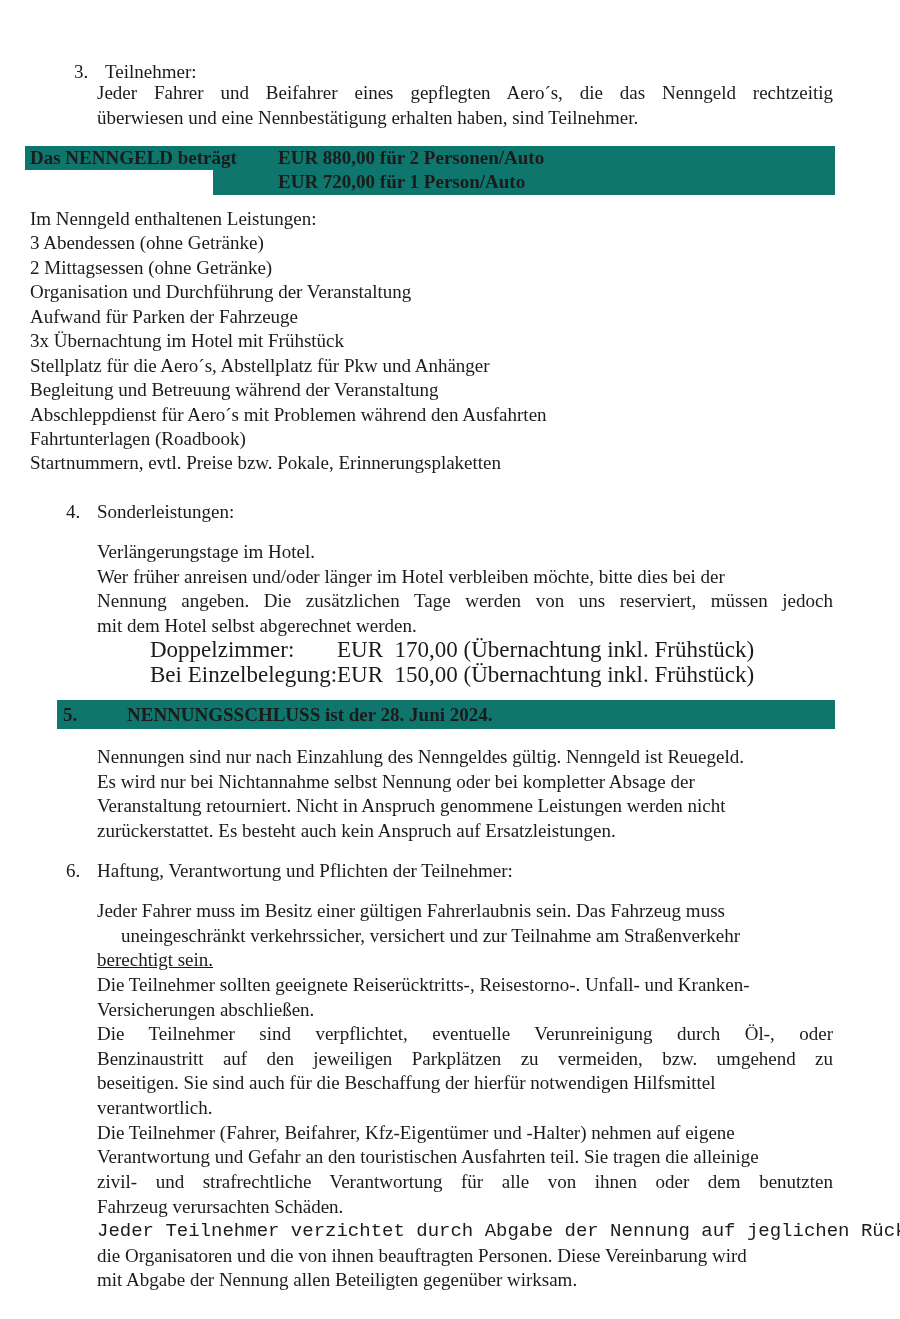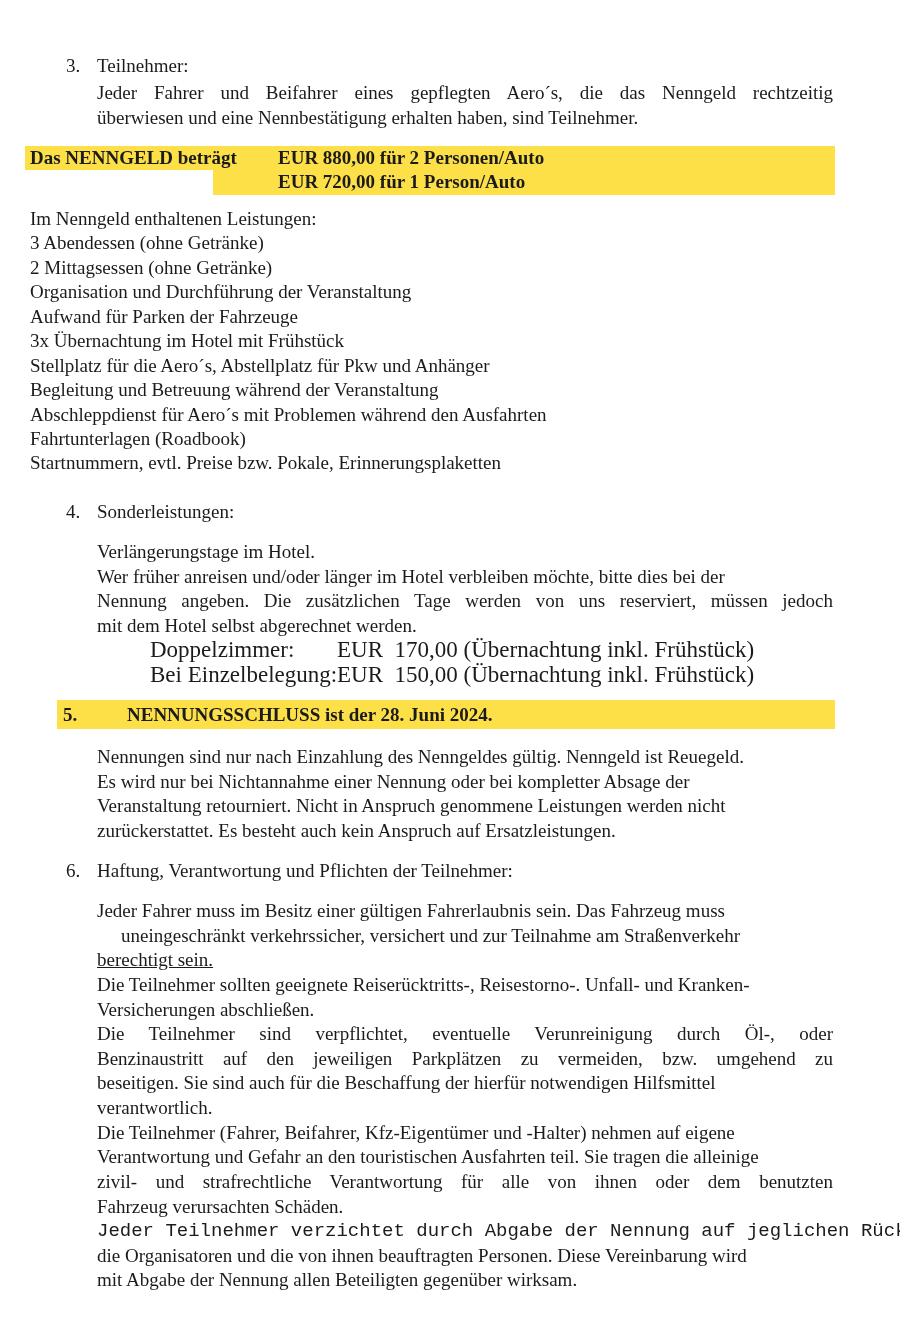--- a/index.html
+++ b/index.html
@@ -12,35 +12,35 @@
     overflow:hidden;
   }
   .abs { position:absolute; }
   .para { left:97px; width:736px; font-size:19px; line-height:24.6px; }
   .line { height:24.6px; white-space:nowrap; }
   .line.j { white-space:normal; text-align:justify; text-align-last:justify; }
   .heading-row { left:66px; font-size:19px; line-height:24px; white-space:nowrap; }
   .heading-row .num { display:inline-block; width:31px; }
   .flushlist { left:30px; width:810px; font-size:19px; line-height:24.45px; }
   .flushlist .line { height:24.45px; }
-  .hl { background:#fde047; }
+  .hl { background:#0f766e; }
   .feerow { font-size:19px; font-weight:bold; line-height:24px; white-space:nowrap; }
   .fee-price { position:absolute; }
   .rates { left:97px; width:736px; font-size:23px; line-height:24.6px; }
   .rate-row { position:relative; height:24.6px; }
   .rate-label { position:absolute; left:53px; white-space:pre; }
   .rate-value { position:absolute; left:240px; white-space:pre; }
   .banner { left:57px; width:778px; height:29px; font-size:19px; font-weight:bold; line-height:29px; white-space:nowrap; }
   .banner .num { position:absolute; left:6px; }
   .banner .ttl { position:absolute; left:70px; }
 </style>
 </head>
 <body>
 
-<div class="abs heading-row" style="top:54px;">
+<div class="abs heading-row" style="top:60px;margin-left:8px;">
   <span class="num">3.</span><span>Teilnehmer:</span>
 </div>
 
 <div class="abs para" style="top:81px;">
   <div class="line j">Jeder Fahrer und Beifahrer eines gepflegten Aero´s, die das Nenngeld rechtzeitig</div>
   <div class="line">überwiesen und eine Nennbestätigung erhalten haben, sind Teilnehmer.</div>
 </div>
 
 <div class="abs hl feerow" style="left:25px; top:146px; width:810px; height:24px;">
   <span style="position:absolute; left:5px;">Das NENNGELD beträgt</span>
@@ -86,21 +86,21 @@
   </div>
 </div>
 
 <div class="abs hl banner" style="top:700px;">
   <span class="num">5.</span>
   <span class="ttl">NENNUNGSSCHLUSS ist der 28. Juni 2024.</span>
 </div>
 
 <div class="abs para" style="top:745px;">
   <div class="line">Nennungen sind nur nach Einzahlung des Nenngeldes gültig. Nenngeld ist Reuegeld.</div>
-  <div class="line">Es wird nur bei Nichtannahme einer Nennung oder bei kompletter Absage der</div>
+  <div class="line">Es wird nur bei Nichtannahme selbst Nennung oder bei kompletter Absage der</div>
   <div class="line">Veranstaltung retourniert. Nicht in Anspruch genommene Leistungen werden nicht</div>
   <div class="line">zurückerstattet. Es besteht auch kein Anspruch auf Ersatzleistungen.</div>
 </div>
 
 <div class="abs heading-row" style="top:859px;">
   <span class="num">6.</span><span>Haftung, Verantwortung und Pflichten der Teilnehmer:</span>
 </div>
 
 <div class="abs para" style="top:899px; line-height:24.63px;">
   <div class="line" style="height:24.63px;">Jeder Fahrer muss im Besitz einer gültigen Fahrerlaubnis sein. Das Fahrzeug muss</div>

